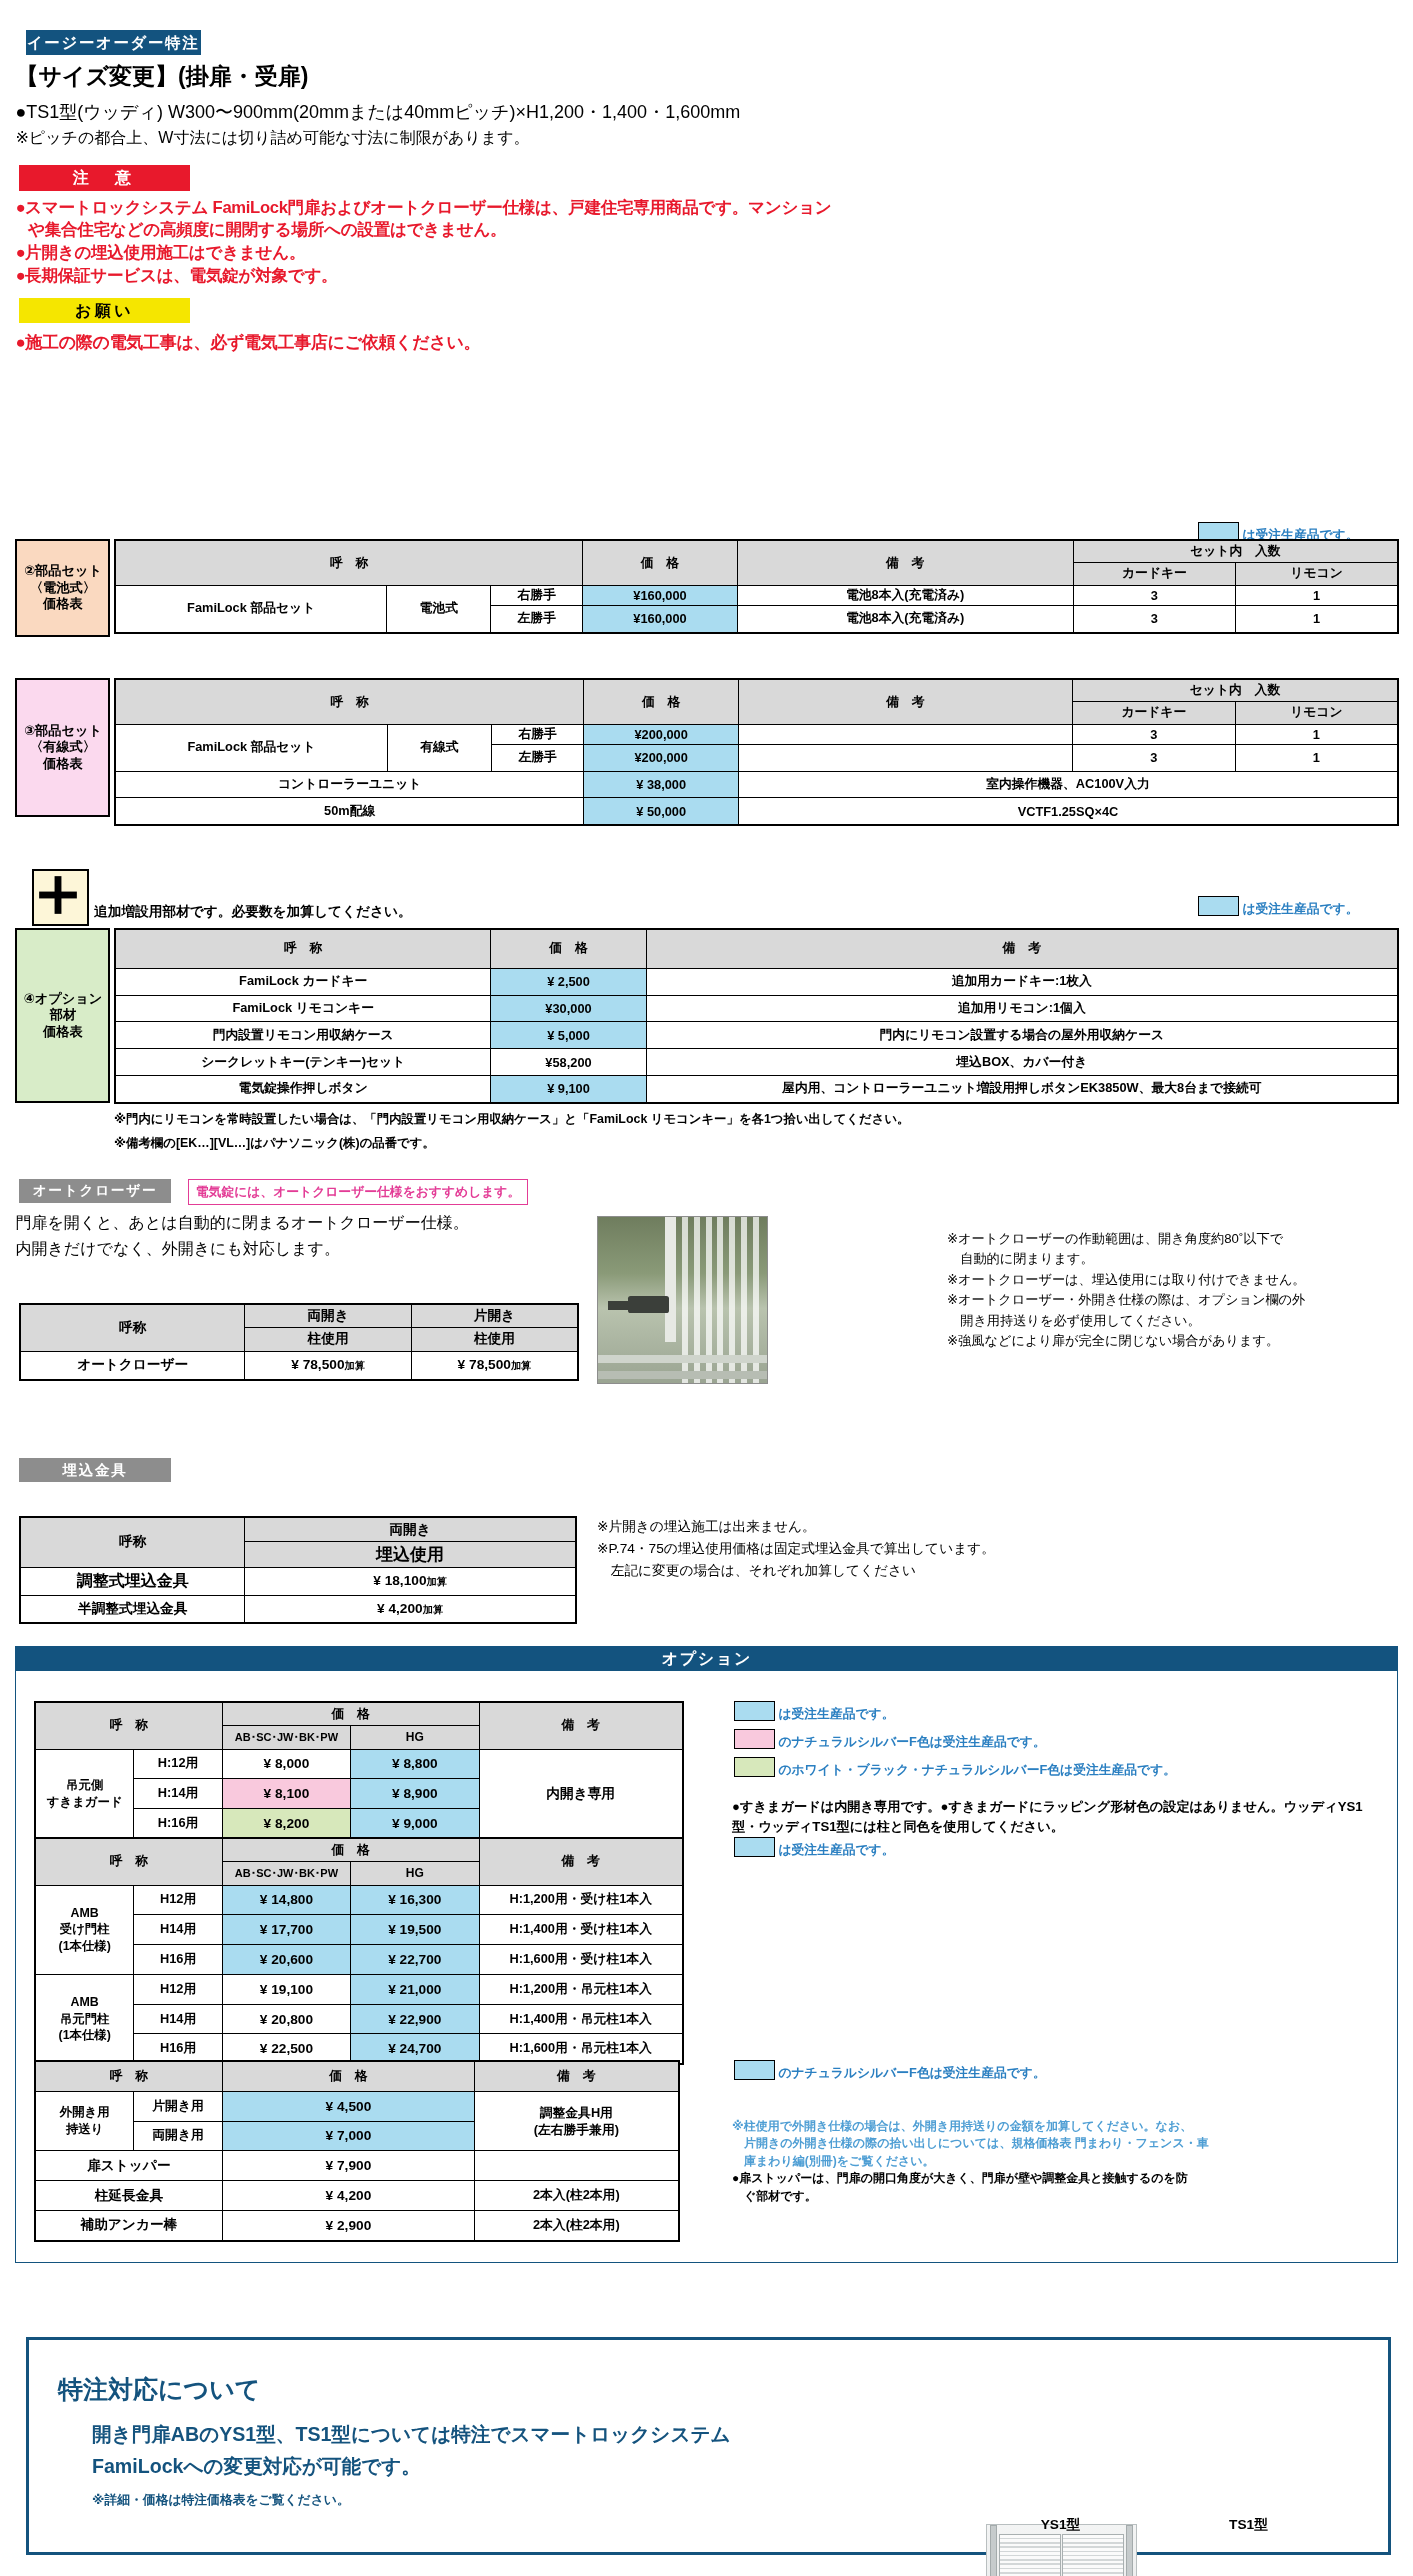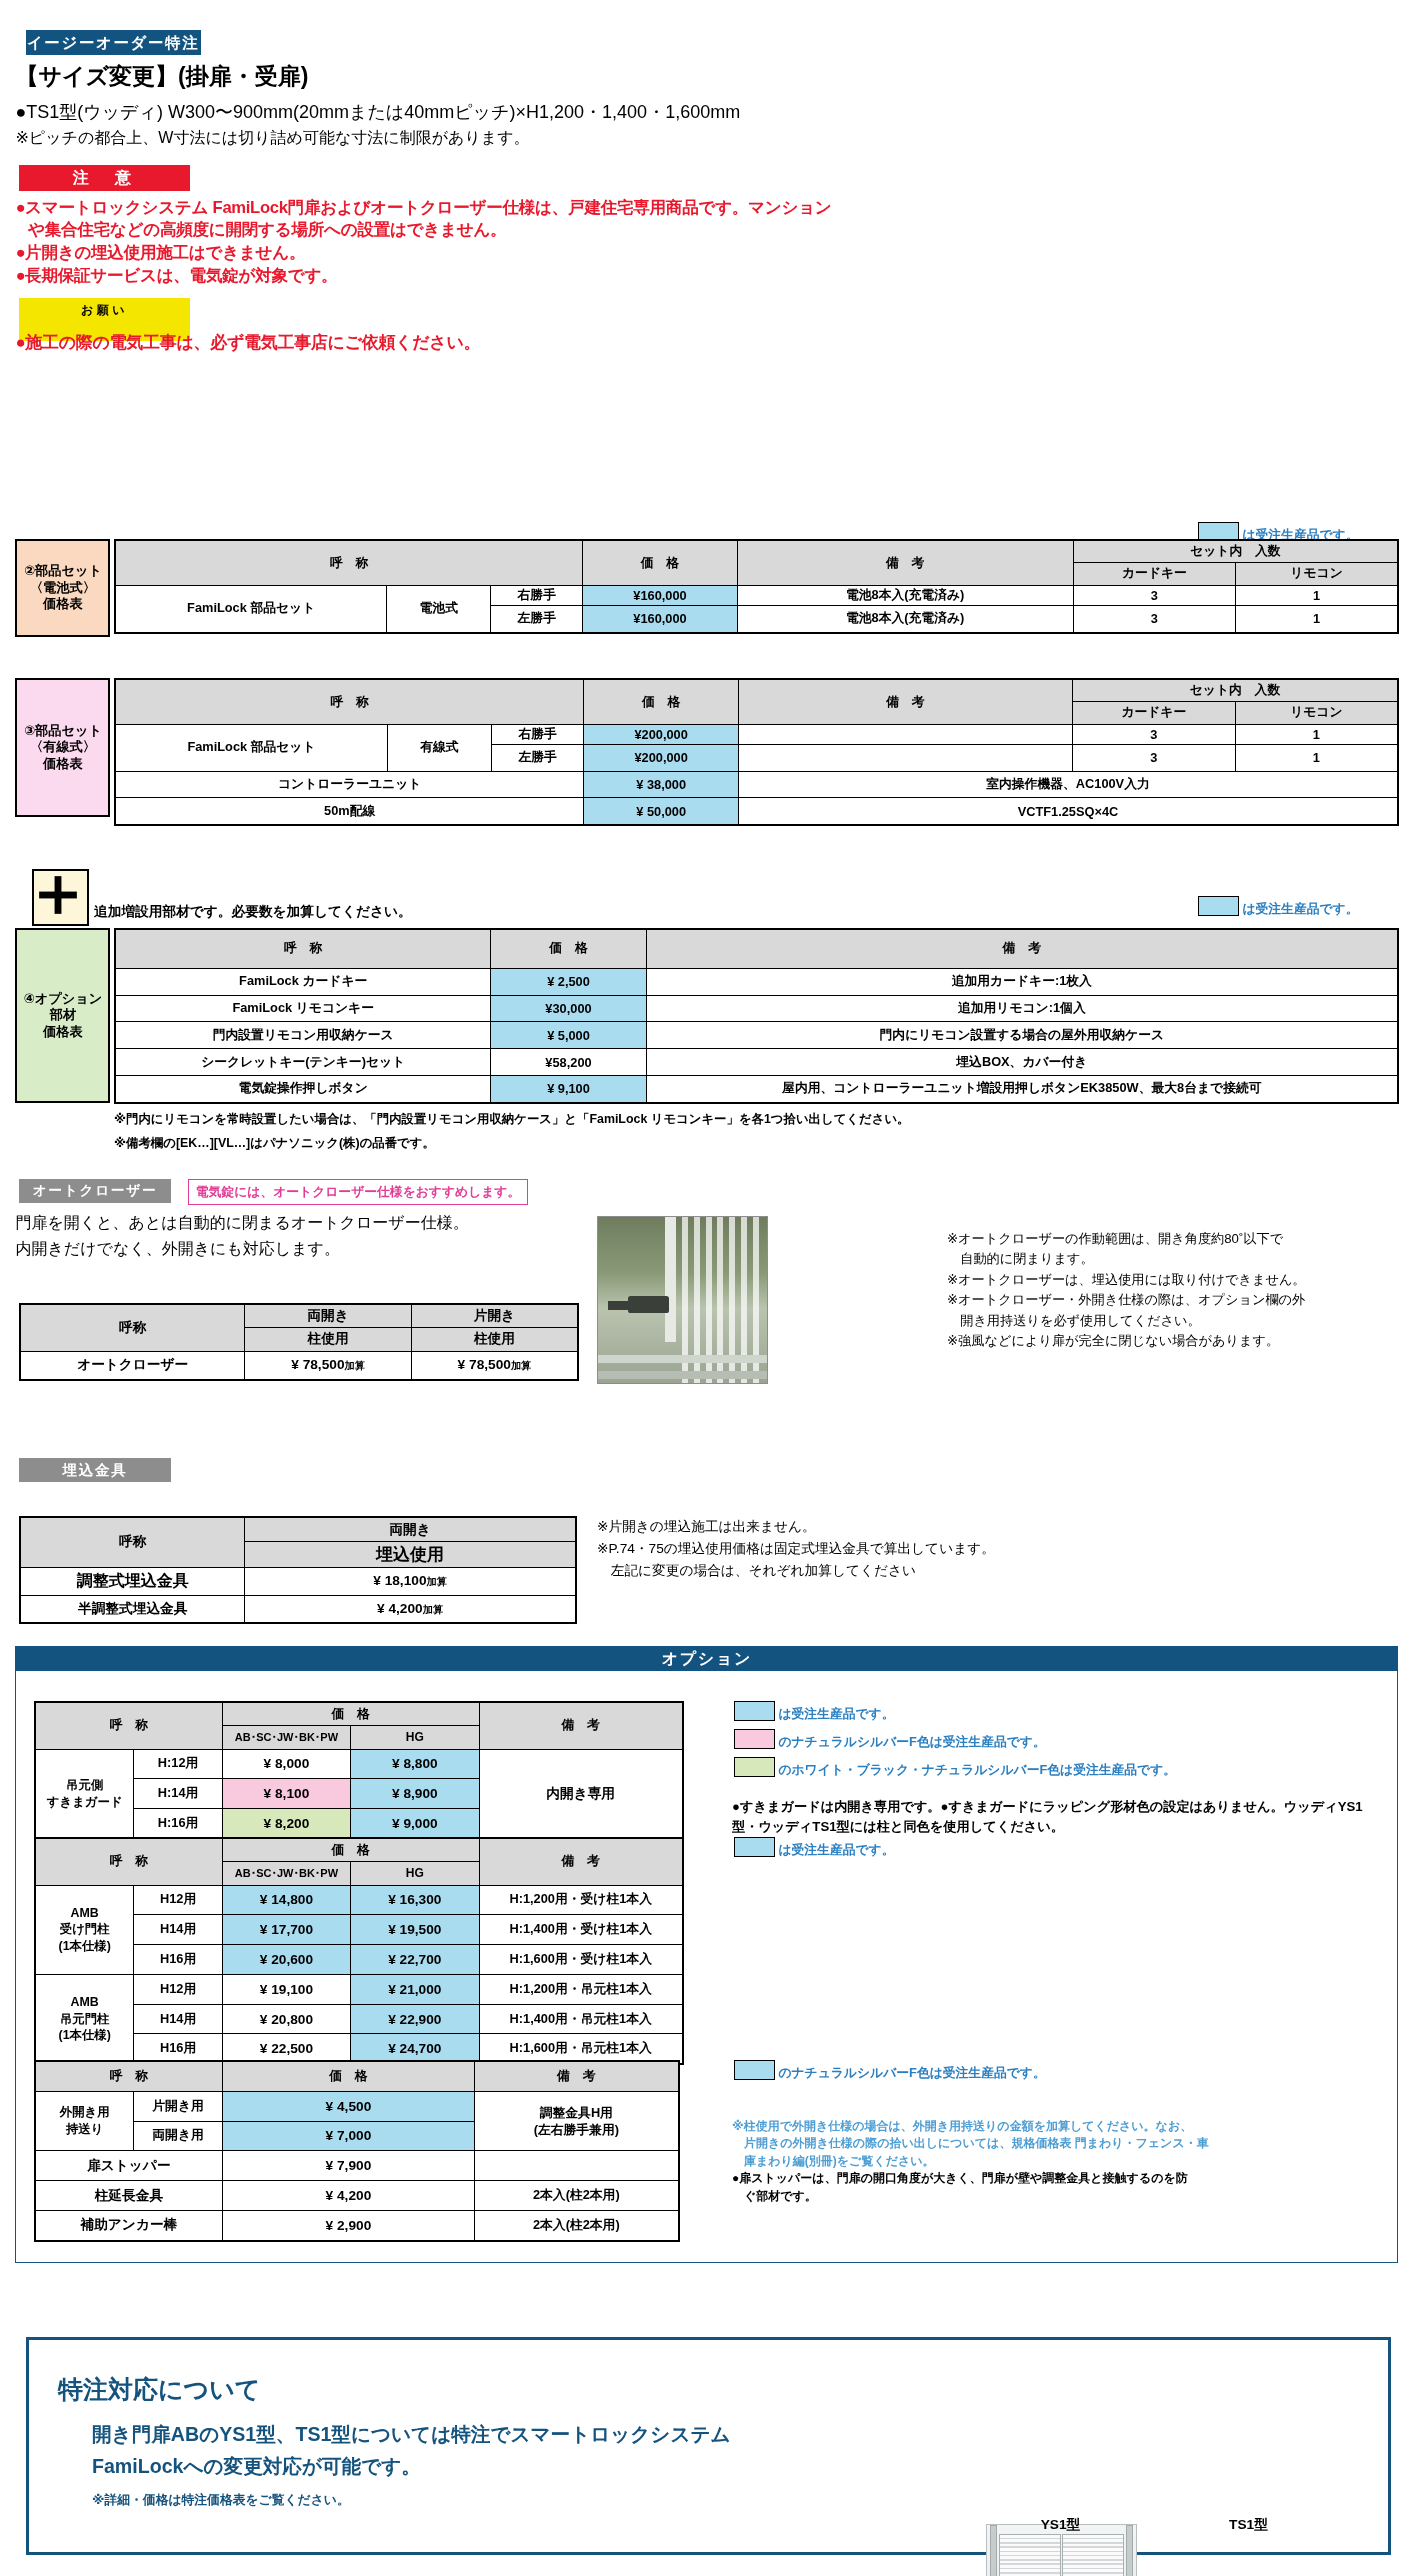--- a/index.html
+++ b/index.html
@@ -130,21 +130,21 @@
   <div class="abs body-line-red" style="left:28px;top:219px;">
     <span>や集合住宅などの高頻度に開閉する場所への設置はできません。</span>
   </div>
   <div class="abs body-line-red" style="left:15.4px;top:242px;">
     <span>●片開きの埋込使用施工はできません。</span>
   </div>
   <div class="abs body-line-red" style="left:15.4px;top:265px;">
     <span>●長期保証サービスは、電気錠が対象です。</span>
   </div>
 
-  <div class="abs banner-yellow" style="left:19px;top:298px;width:171px;height:43px;line-height:25px;font-size:12px;">
+  <div class="abs banner-yellow" style="left:19px;top:298px;width:171px;height:25px;line-height:25px;font-size:16px;">
     <span>お願い</span>
   </div>
   <div class="abs body-line-red" style="left:15.4px;top:331px;font-size:17px;">
     <span>●施工の際の電気工事は、必ず電気工事店にご依頼ください。</span>
   </div>
 
   <div class="abs" style="left:1198px;top:522px;">
     <span class="swatch cy"></span><span class="note-s">は受注生産品です。</span>
   </div>
 

